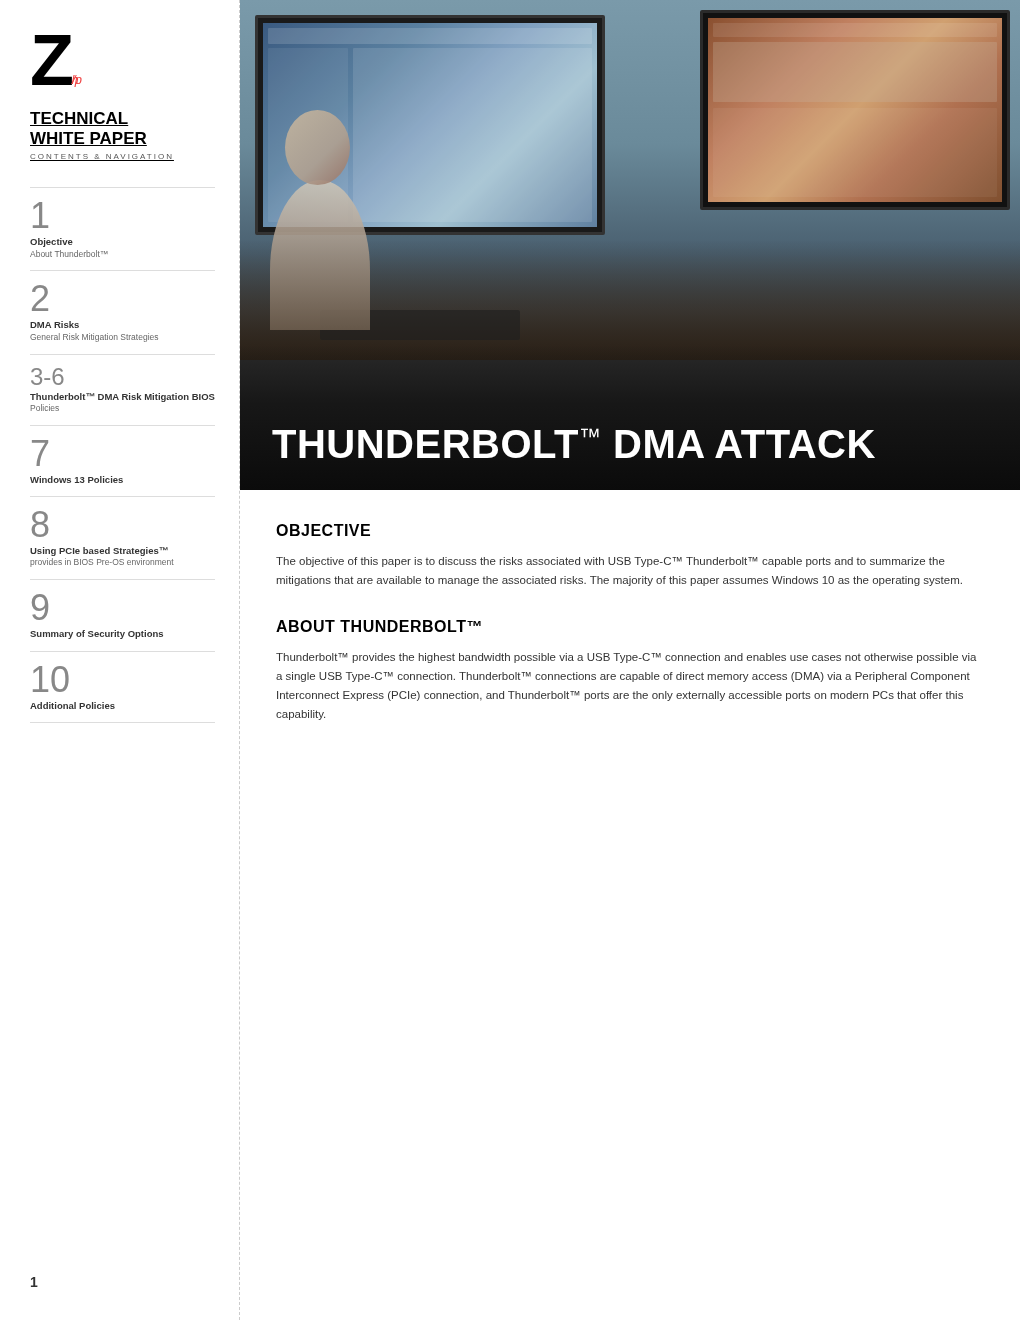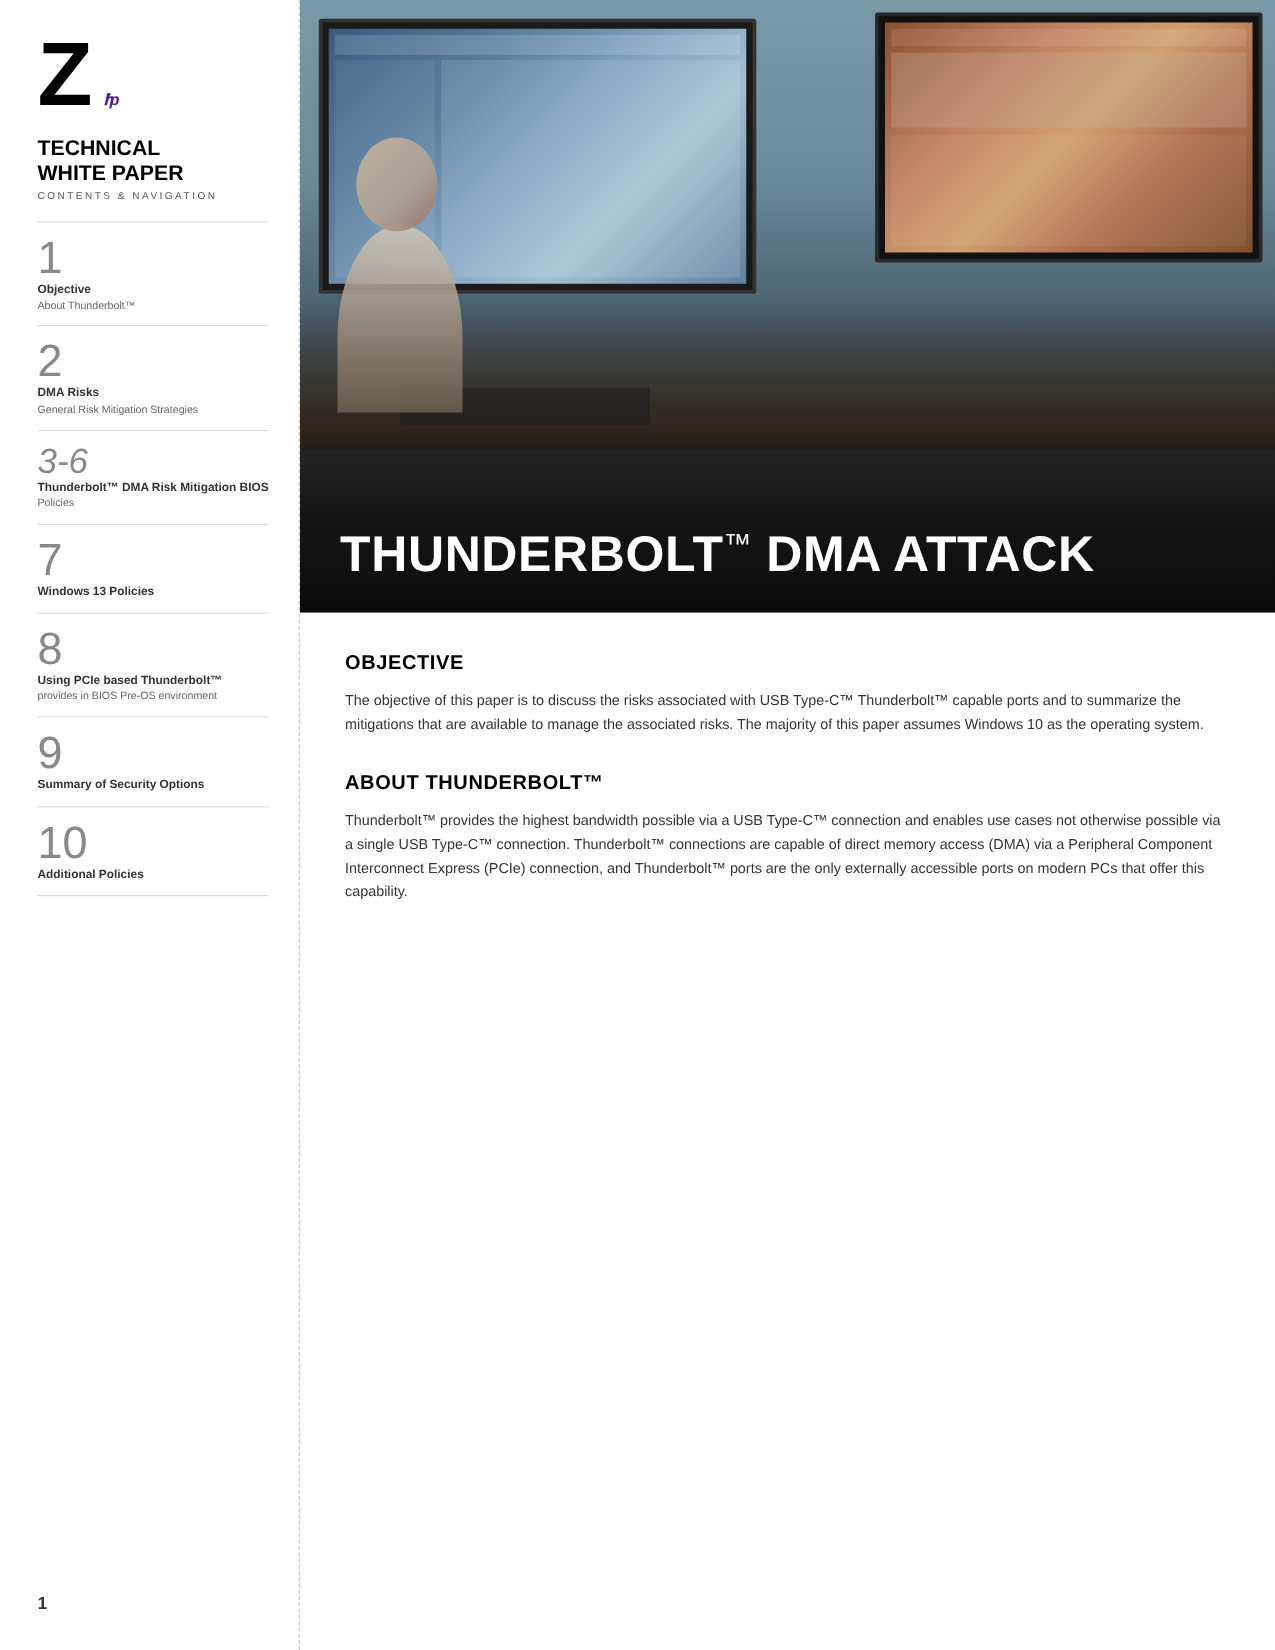--- a/index.html
+++ b/index.html
@@ -33,30 +33,30 @@
       font-weight: 900;
       line-height: 0.85;
       color: #000;
       letter-spacing: -4px;
       display: flex;
       align-items: flex-end;
     }
 
     .logo-hp {
       font-size: 13px;
-      font-weight: 700;
-      color: #4c1d95;
+      font-weight: 400;
+      color: #ef4444;
       margin-left: 2px;
       margin-bottom: 6px;
       font-style: italic;
-      padding-left: 12px;
     }
 
     .sidebar-title-block {
-      margin-bottom: 2px;
+      margin-bottom: 12px;
+      text-decoration: underline;
     }
 
     .sidebar-title {
       font-size: 17px;
       font-weight: 900;
       text-transform: uppercase;
       color: #000;
       line-height: 1.15;
     }
 
@@ -86,22 +86,21 @@
 
     .nav-number {
       font-size: 36px;
       font-weight: 300;
       color: #888;
       line-height: 1;
       display: block;
     }
 
     .nav-number.small {
-      font-size: 28px;
-      font-style: italic;
+      font-size: 24px;
     }
 
     .nav-label-primary {
       font-size: 9.5px;
       font-weight: 700;
       color: #333;
       display: block;
       margin-top: 1px;
       line-height: 1.4;
     }
@@ -246,21 +245,21 @@
     </div>
 
     <div class="nav-item">
       <span class="nav-number">7</span>
       <span class="nav-label-primary">Windows 13 Policies</span>
       <span class="nav-label-secondary"></span>
     </div>
 
     <div class="nav-item">
       <span class="nav-number">8</span>
-      <span class="nav-label-primary">Using PCIe based Thunderbolt™</span>
+      <span class="nav-label-primary">Using PCIe based Strategies™</span>
       <span class="nav-label-secondary">provides in BIOS Pre-OS environment</span>
     </div>
 
     <div class="nav-item">
       <span class="nav-number">9</span>
       <span class="nav-label-primary">Summary of Security Options</span>
       <span class="nav-label-secondary"></span>
     </div>
 
     <div class="nav-item">

